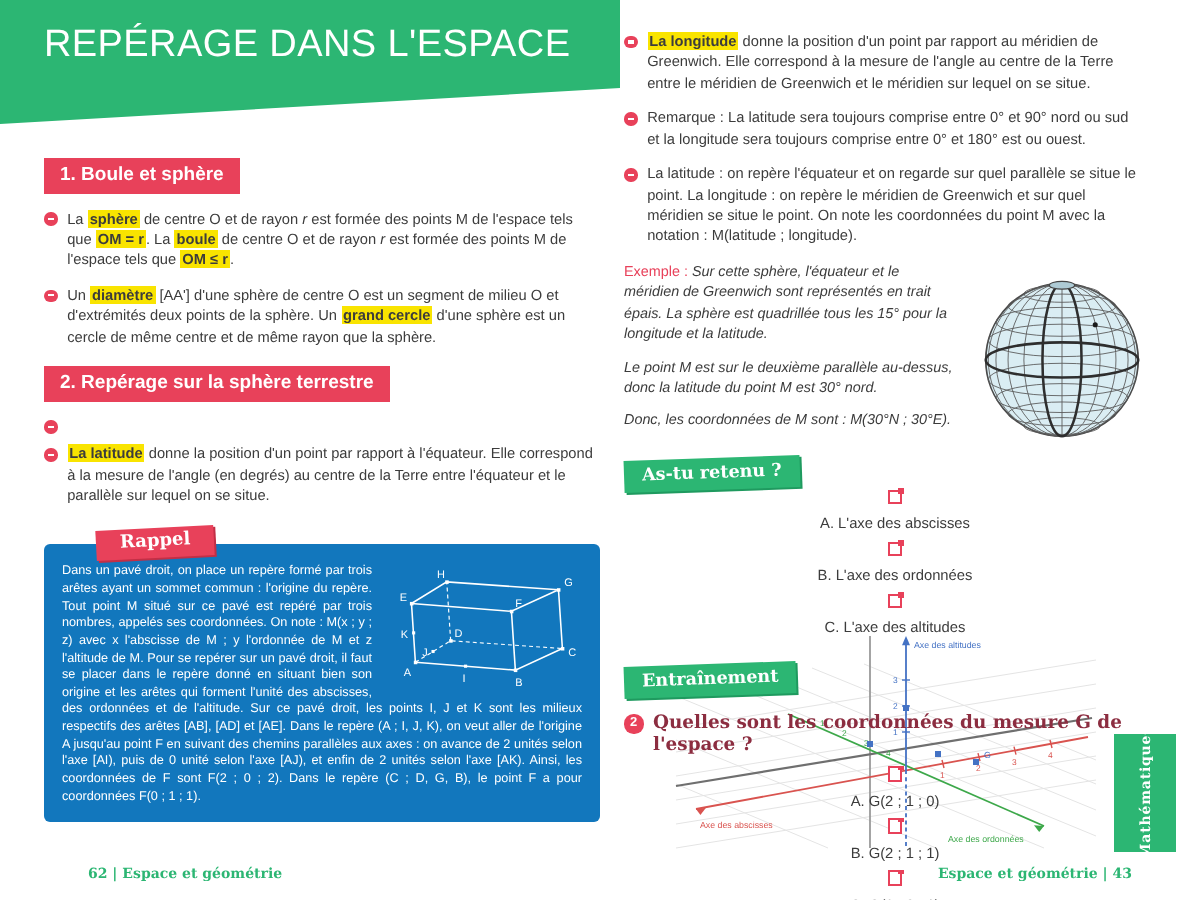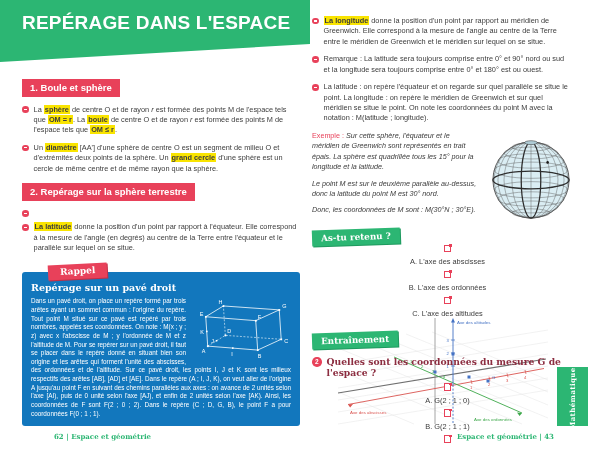--- a/index.html
+++ b/index.html
@@ -5,21 +5,21 @@
   html,body{margin:0;padding:0;}
   body{
     width:600px;height:450px;position:relative;overflow:hidden;
     background:#ffffff;font-family:"Liberation Sans",sans-serif;
     -webkit-font-smoothing:antialiased;
   }
   
   .banner{position:absolute;left:0;top:0;width:310px;height:62px;background:#2cb673;
           clip-path:polygon(0 0,100% 0,100% 44px,0 62px);}
   .page-title{position:absolute;left:22px;top:12px;margin:0;color:#fff;
-          font-size:19px;font-weight:700;letter-spacing:.2px;}
+          font-size:19px;font-weight:400;letter-spacing:.2px;}
   
   .badge-red{display:inline-block;background:#e8415a;color:#fff;font-weight:bold;
           font-size:9.5px;padding:3px 8px 3.5px;}
   .badge-green{display:inline-block;background:#2cb673;color:#fff;font-weight:bold;
           font-family:"DejaVu Serif",serif;font-size:8.8px;padding:2.5px 9px 3px;
           transform:rotate(-2deg);box-shadow:1px 1px 0 #1f9a5f;}
   .bullet{display:flex;gap:5px;font-size:7.35px;line-height:1.42;color:#3c3c3c;margin:0 0 7px;}
   .bicon{flex:0 0 auto;width:6.6px;height:6.6px;border-radius:50%;background:#e8415a;
           position:relative;top:1.8px;}
   .bicon::after{content:"";position:absolute;left:1.5px;top:2.7px;width:3.6px;height:1.2px;background:#fff;}
@@ -53,21 +53,21 @@
   
   .axes{position:absolute;left:336px;top:314px;width:214px;height:114px;z-index:1;}
   .axes text{font-family:"Liberation Sans",sans-serif;}
   
   .side-tab{position:absolute;left:557px;top:367px;width:31px;height:59px;background:#2cb673;
         display:flex;align-items:center;justify-content:center;}
   .side-tab span{writing-mode:vertical-rl;transform:rotate(180deg);color:#fff;
         font-family:"DejaVu Serif",serif;font-weight:bold;font-size:7px;letter-spacing:.4px;}
   .footer{position:absolute;top:432px;font-family:"DejaVu Serif",serif;font-weight:bold;
         font-size:7px;color:#2cb673;}
-  .footer.left{left:21px;padding-left:33px;} .footer.right{right:46px;}
+  .footer.left{left:11px;padding-left:33px;} .footer.right{right:34px;}
 </style>
 </head>
 <body>
 
 <div class="banner"></div>
 <h1 class="page-title">REPÉRAGE DANS L'ESPACE</h1>
 
 <div class="left-col">
 
   <div class="sec-head"><span class="badge-red">1. Boule et sphère</span></div>
@@ -87,21 +87,20 @@
     <span class="bicon"></span>
   </div>
   <div class="bullet">
     <span class="bicon"></span>
     <span><span class="rt-hl">La latitude</span><span> donne la position d'un point par rapport à l'équateur. Elle correspond à la mesure de l'angle (en degrés) au centre de la Terre entre l'équateur et le parallèle sur lequel on se situe.</span></span>
   </div>
 
   <div><span class="rappel-badge">Rappel</span></div>
 
   <div class="blue-box">
-    <h3>Repérage sur un pavé droit</h3>
     <svg class="cuboid" viewBox="0 0 100 64">
       <g stroke="#ffffff" stroke-width="0.8" fill="none">
         <path d="M15,50 L66,54 L90,43 M15,50 L13,20 M66,54 L64,24 M90,43 L88,13
                  M13,20 L64,24 L88,13 L31,9 L13,20"></path>
         <path d="M15,50 L33,39 L90,43 M33,39 L31,9" stroke-dasharray="2,1.6" stroke-width="0.6"></path>
       </g>
       <g fill="#ffffff">
         <rect x="14.2" y="49.2" width="1.8" height="1.8"></rect>
           <rect x="65.2" y="53.2" width="1.8" height="1.8"></rect>
         <rect x="89.2" y="42.2" width="1.8" height="1.8"></rect>

